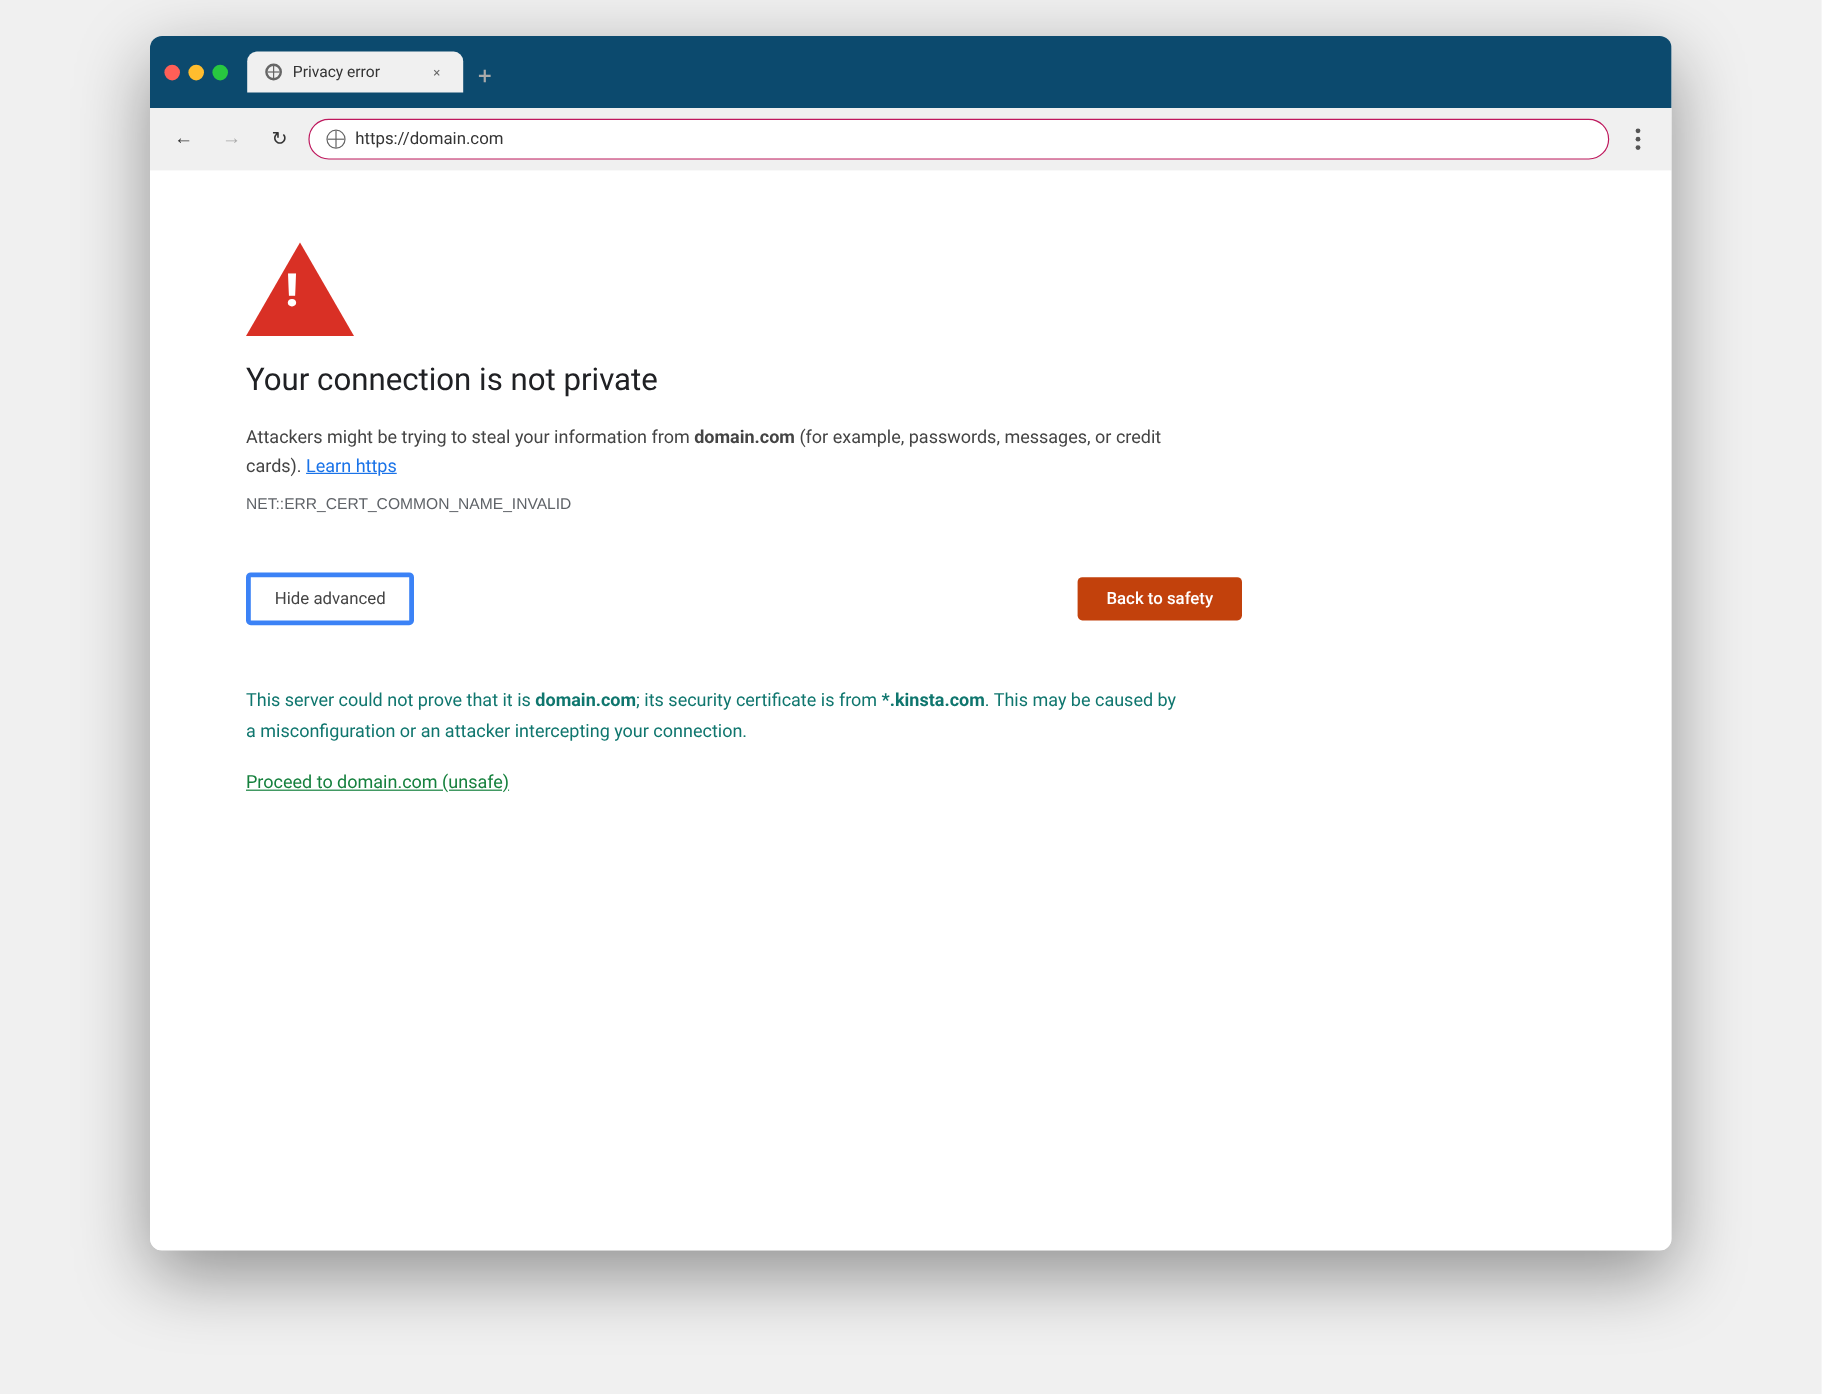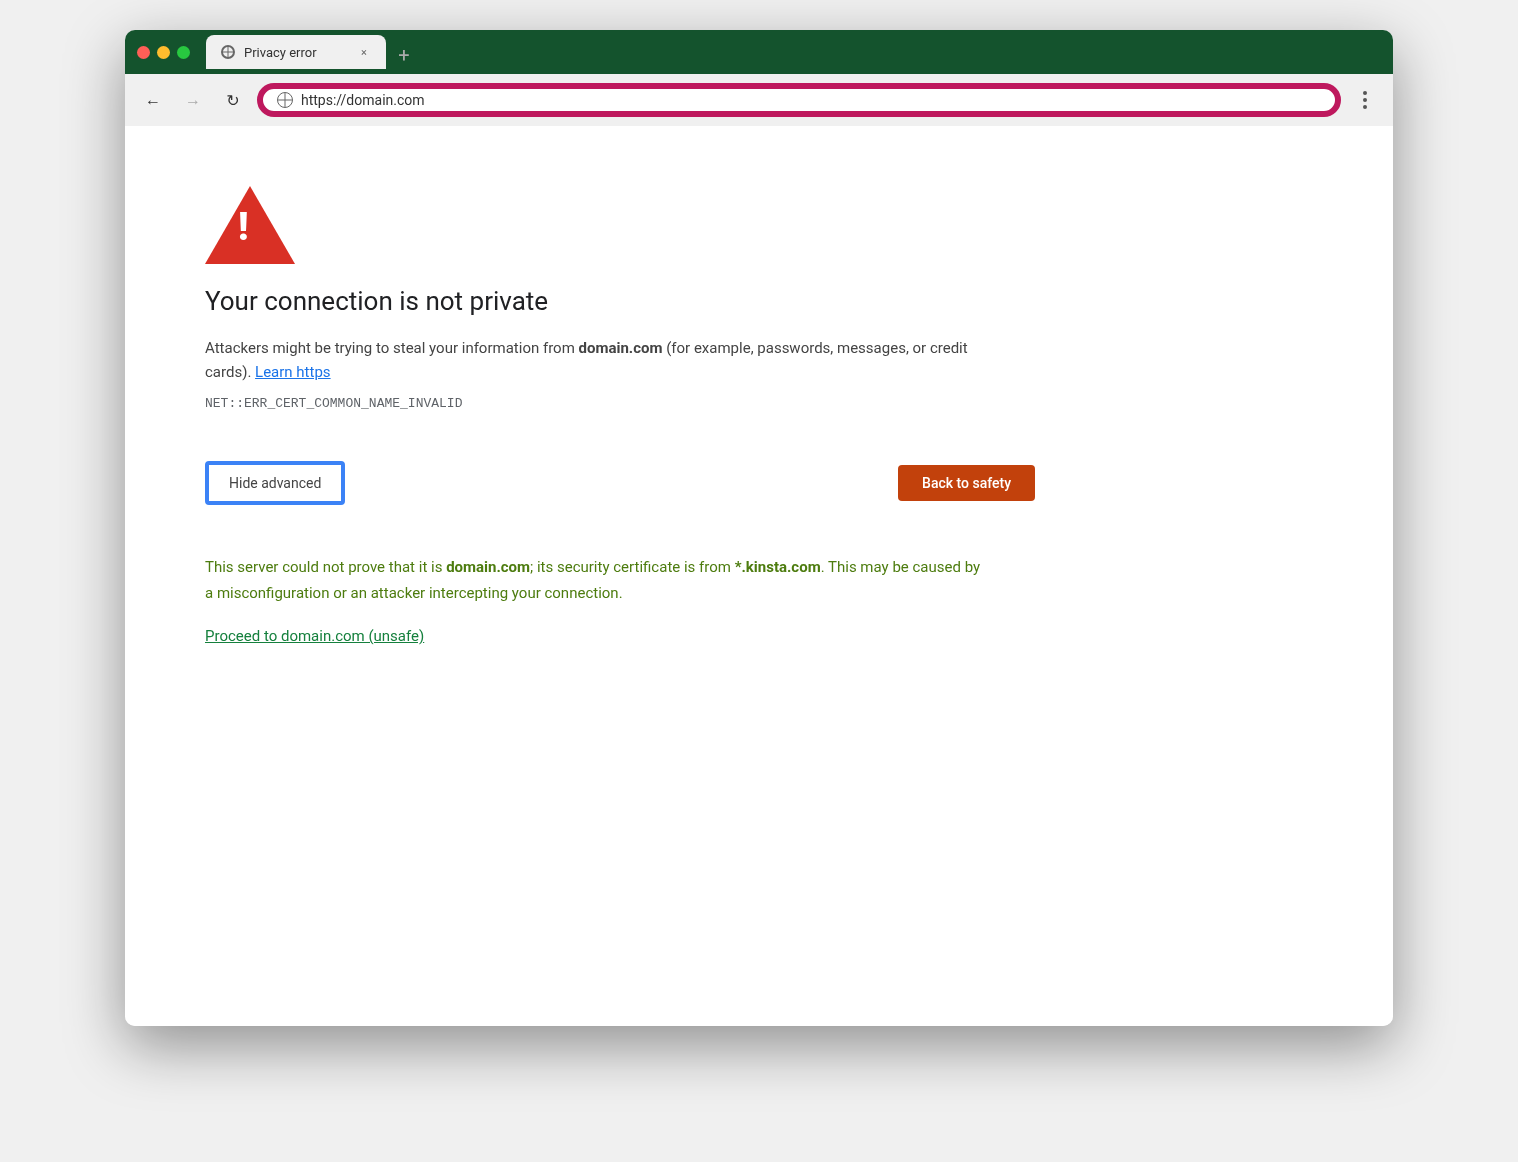--- a/index.html
+++ b/index.html
@@ -15,22 +15,22 @@
     
     .browser-window {
       width: 1268px;
       margin: 30px auto 0;
       border-radius: 10px;
       overflow: hidden;
       box-shadow: 0 20px 60px rgba(0,0,0,0.4);
     }
 
     .title-bar {
-      background: #14532d;
-      height: 44px;
+      background: #0c4a6e;
+      height: 60px;
       display: flex;
       align-items: center;
       padding: 0 12px;
       gap: 8px;
     }
 
     .traffic-lights {
       display: flex;
       gap: 7px;
       align-items: center;
@@ -167,21 +167,21 @@
 
     .address-bar {
       flex: 1;
       height: 34px;
       background: white;
       border-radius: 20px;
       display: flex;
       align-items: center;
       padding: 0 14px;
       gap: 8px;
-      border: 6px solid #be185d;
+      border: 1px solid #be185d;
     }
 
     .address-globe {
       width: 16px;
       height: 16px;
       border: 1.5px solid #666;
       border-radius: 50%;
       position: relative;
       flex-shrink: 0;
     }
@@ -286,21 +286,21 @@
     .learn-more-link {
       color: #1a73e8;
       text-decoration: underline;
       cursor: pointer;
     }
 
     .error-code {
       font-size: 13px;
       color: #5f6368;
       margin-bottom: 50px;
-      font-family: Liberation Mono, monospace;
+      font-family: Liberation Sans, sans-serif;
     }
 
     .button-row {
       display: flex;
       align-items: center;
       justify-content: space-between;
       max-width: 830px;
       margin-bottom: 50px;
     }
 
@@ -322,21 +322,21 @@
       border-radius: 4px;
       color: white;
       font-size: 14px;
       cursor: pointer;
       font-family: inherit;
       font-weight: 500;
     }
 
     .advanced-text {
       font-size: 15px;
-      color: #4d7c0f;
+      color: #0f766e;
       line-height: 1.7;
       max-width: 780px;
       margin-bottom: 20px;
     }
 
     .proceed-link {
       font-size: 15px;
       color: #15803d;
       text-decoration: underline;
       cursor: pointer;

